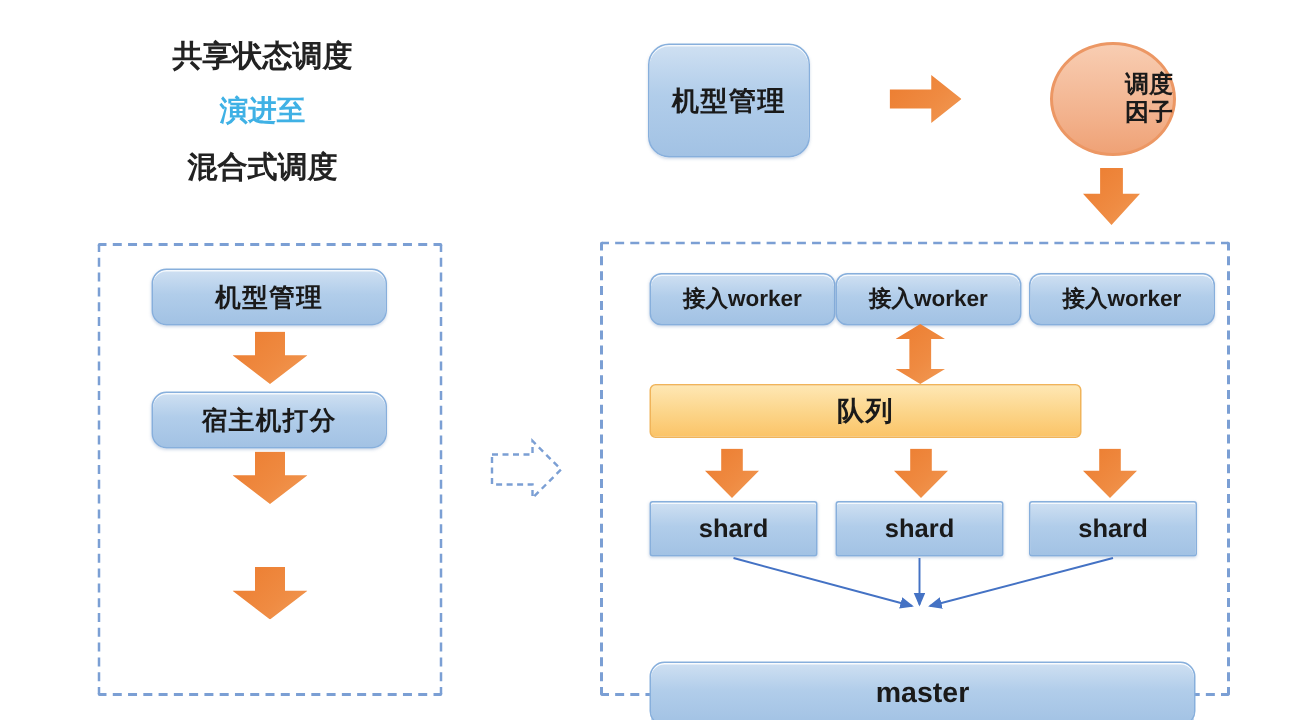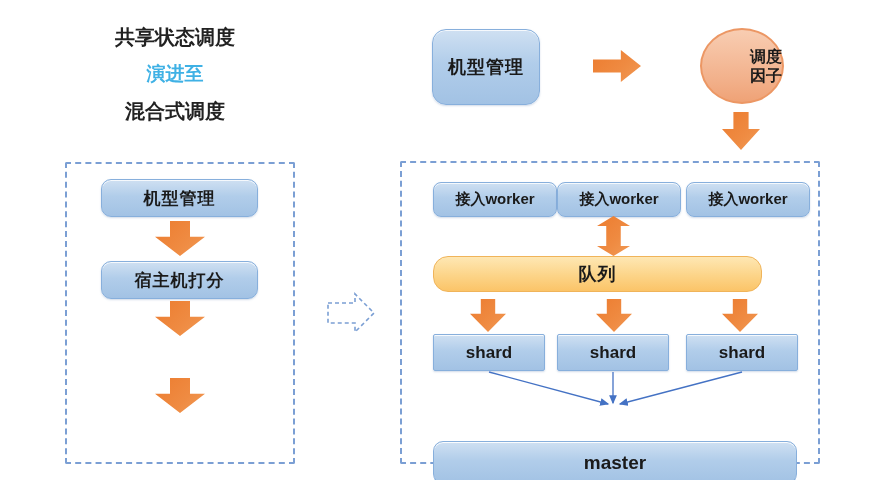--- a/index.html
+++ b/index.html
@@ -46,23 +46,23 @@
 
   .master {
     left: 433px; top: 409px; width: 364px; height: 43px;
     border-radius: 10px; font-size: 19px;
     box-shadow: 0 1px 0 rgba(255,255,255,0.9) inset, 0 3px 0 -1px #dce9f6, 0 4px 0 -1px #9ec0e2;
     margin-top: 32px;
   }
 
   
   .queue {
-    left: 433px; top: 256px; width: 329px; height: 36px;
+    left: 433px; top: 256px; width: 288px; height: 36px;
     background: linear-gradient(180deg, #fee7b3 0%, #fcd488 55%, #fbc468 100%);
-    border: 1px solid #F0B45A; border-radius: 15px;
+    border: 1px solid #F0B45A; border-radius: 4px;
     display: flex; align-items: center; justify-content: center;
     font-weight: bold; font-size: 18px; color: #1a1a1a; letter-spacing: 1px;
   }
 
   
   .factor {
     left: 700px; top: 28px; width: 84px; height: 76px;
     background: linear-gradient(180deg, #f8cdb2 0%, #f2b08a 70%, #efa276 100%);
     border: 2px solid #EC9764; border-radius: 50%;
     display: flex; flex-direction: column; align-items: flex-end; justify-content: center;

